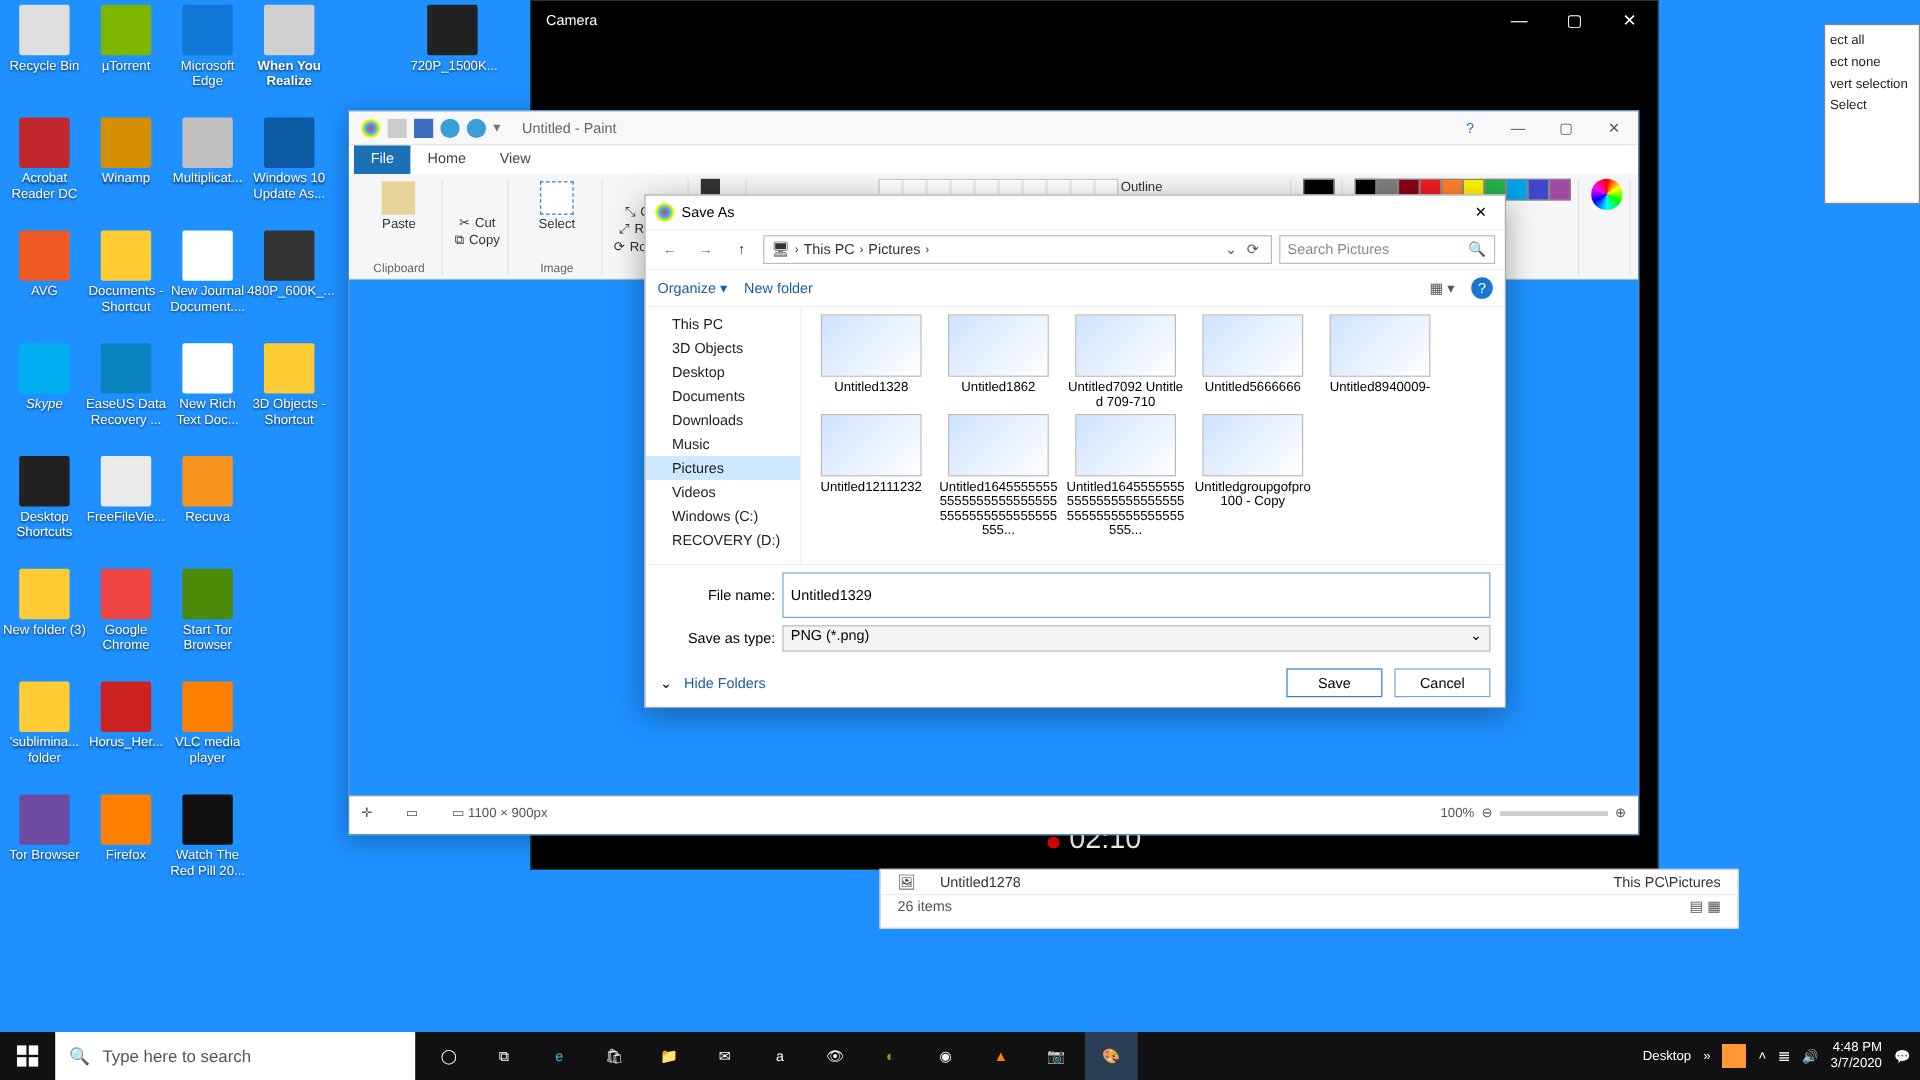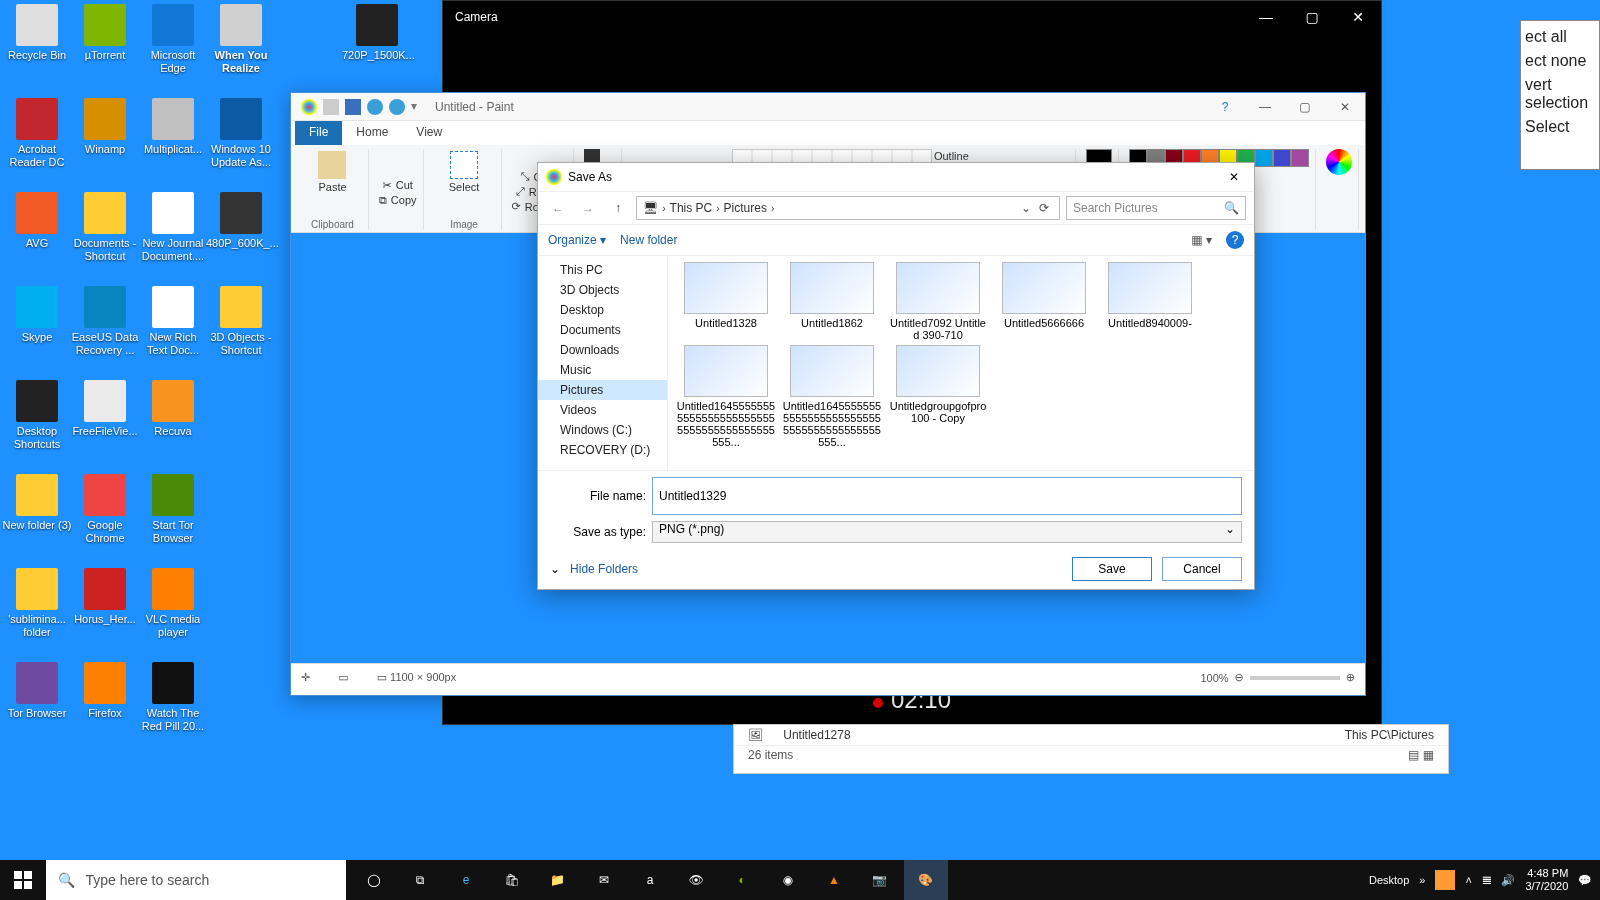--- a/index.html
+++ b/index.html
@@ -14,21 +14,21 @@
 
   
   .camera { position: absolute; left: 442px; top: 0; width: 940px; height: 725px; background: #000; border: 1px solid #333; }
   .camera .ct { height: 32px; background: #000; color: #fff; display: flex; align-items: center; padding-left: 12px; font-size: 12px; }
   .camera .wc { position: absolute; top: 0; right: 0; display: flex; }
   .camera .wc div { width: 46px; height: 32px; color: #fff; display: flex; align-items: center; justify-content: center; font-size: 14px; cursor: pointer; }
   .camera .timer { position: absolute; bottom: 10px; left: 50%; transform: translateX(-50%); color: #fff; font-size: 24px; font-weight: 300; }
   .camera .timer .rec { display: inline-block; width: 10px; height: 10px; border-radius: 50%; background: #e00; margin-right: 8px; }
 
   
-  .sidepanel { position: absolute; right: 0; top: 20px; width: 80px; height: 150px; background: #fff; border: 1px solid #888; font-size: 16px; padding: 4px; }
+  .sidepanel { position: absolute; right: 0; top: 20px; width: 80px; height: 150px; background: #fff; border: 1px solid #888; font-size: 11px; padding: 4px; }
   .sidepanel .row { padding: 3px 0; color: #222; }
 
   
   .paint { position: absolute; left: 290px; top: 92px; width: 1076px; height: 604px; background: #fff; border: 1px solid #4a90d9; box-shadow: 0 4px 18px rgba(0,0,0,.3); }
   .paint .titlebar { height: 28px; background: #f8f8f8; border-bottom: 1px solid #e6e6e6; display: flex; align-items: center; position: relative; font-size: 12px; color: #666; }
   .paint .qat { display: flex; gap: 6px; padding: 0 10px; align-items: center; }
   .paint .qat span { width: 16px; height: 16px; display: inline-block; }
   .paint .ttl { margin-left: 8px; }
   .paint .wc2 { position: absolute; right: 0; top: 0; display: flex; }
   .paint .wc2 div { width: 40px; height: 28px; display: flex; align-items: center; justify-content: center; color: #555; cursor: pointer; }
@@ -104,21 +104,21 @@
         <span class="lbl">Recycle Bin</span>
       </div>
       <div class="dicon" style="left: 2px; top: 98px;">
         <div class="ibox" style="background:#c1272d"></div>
         <span class="lbl">Acrobat Reader DC</span>
       </div>
       <div class="dicon" style="left: 2px; top: 192px;">
         <div class="ibox" style="background:#f15a24"></div>
         <span class="lbl">AVG</span>
       </div>
-      <div class="dicon" style="left: 2px; top: 286px;">
+      <div class="dicon" style="left: 2px; top: 286px; font-style: italic;">
         <div class="ibox" style="background:#00aff0"></div>
         <span class="lbl">Skype</span>
       </div>
       <div class="dicon" style="left: 2px; top: 380px;">
         <div class="ibox" style="background:#222"></div>
         <span class="lbl">Desktop Shortcuts</span>
       </div>
       <div class="dicon" style="left: 2px; top: 474px;">
         <div class="ibox" style="background:#ffcc33"></div>
         <span class="lbl">New folder (3)</span>
@@ -388,29 +388,33 @@
         <div class="thumb">
           <div class="timg"></div>
           <div style="word-break:break-all;line-height:1.1">Untitled1328</div>
         </div>
         <div class="thumb">
           <div class="timg"></div>
           <div style="word-break:break-all;line-height:1.1">Untitled1862</div>
         </div>
         <div class="thumb">
           <div class="timg"></div>
-          <div style="word-break:break-all;line-height:1.1">Untitled7092 Untitled 390-710</div>
+          <div style="word-break:break-all;line-height:1.1">Untitled7092 Untitled 709-710</div>
         </div>
         <div class="thumb">
           <div class="timg"></div>
           <div style="word-break:break-all;line-height:1.1">Untitled5666666</div>
         </div>
         <div class="thumb">
           <div class="timg"></div>
           <div style="word-break:break-all;line-height:1.1">Untitled8940009-</div>
+        </div>
+        <div class="thumb">
+          <div class="timg"></div>
+          <div style="word-break:break-all;line-height:1.1">Untitled12111232</div>
         </div>
         <div class="thumb">
           <div class="timg"></div>
           <div style="word-break:break-all;line-height:1.1">Untitled164555555555555555555555555555555555555555555...</div>
         </div>
         <div class="thumb">
           <div class="timg"></div>
           <div style="word-break:break-all;line-height:1.1">Untitled164555555555555555555555555555555555555555555...</div>
         </div>
         <div class="thumb">

